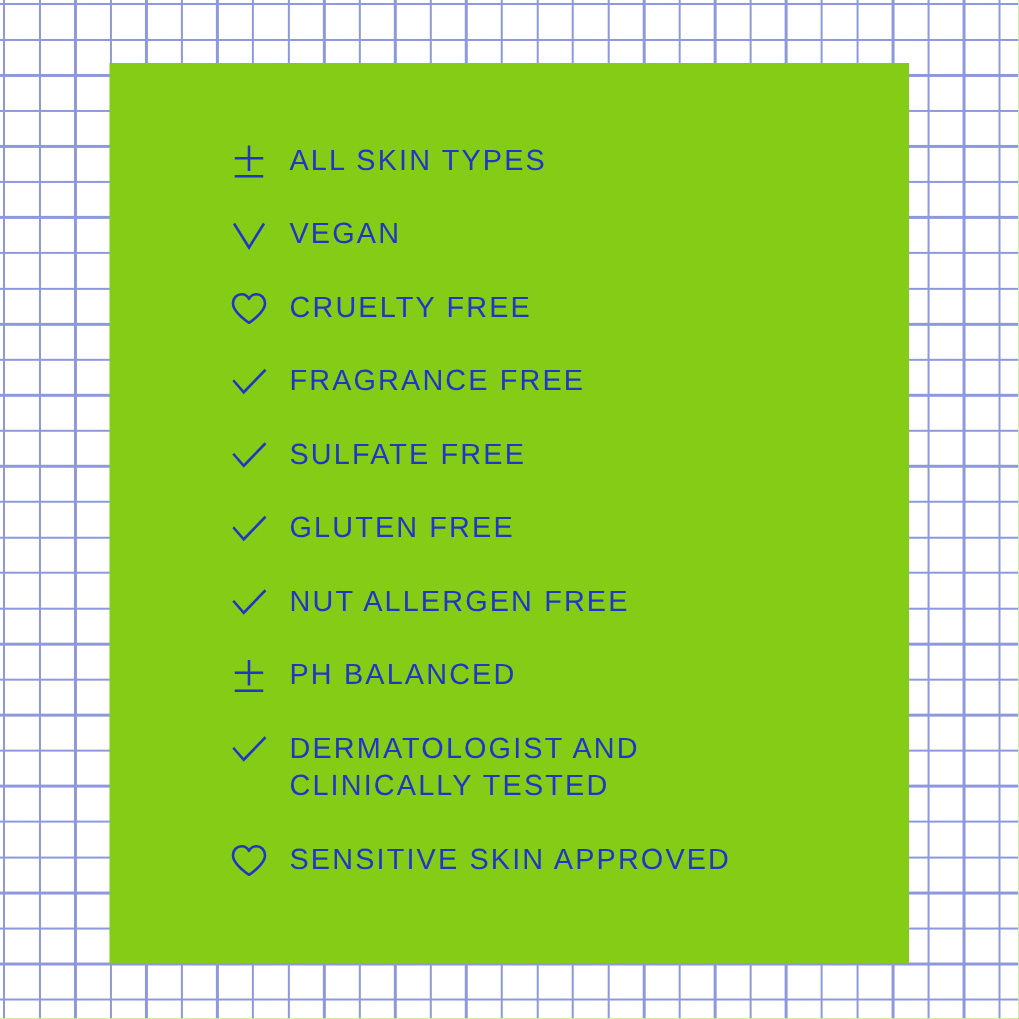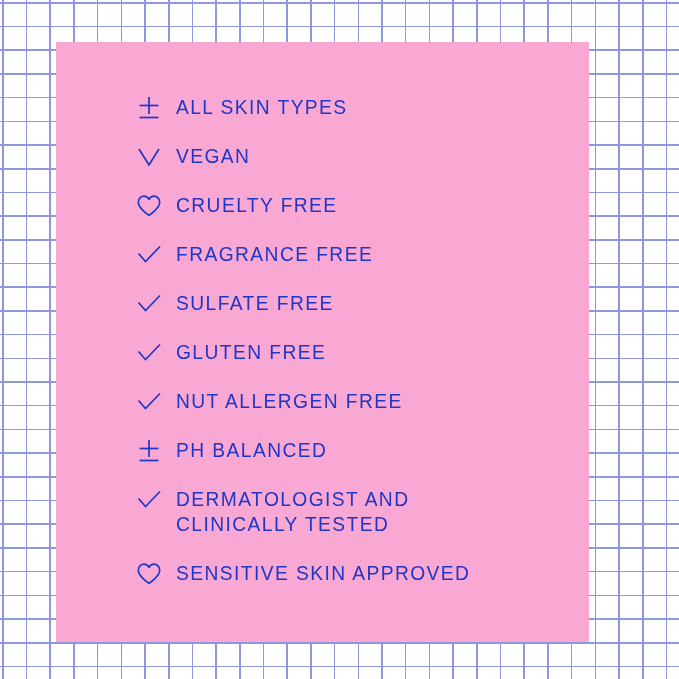--- a/index.html
+++ b/index.html
@@ -35,25 +35,25 @@
       repeating-linear-gradient(to right,
         #8e98dd 0px, #8e98dd 1.6px, rgba(255,255,255,0) 1.6px, rgba(255,255,255,0) 23.7px),
       repeating-linear-gradient(to bottom,
         #8e98dd 0px, #8e98dd 1.6px, rgba(255,255,255,0) 1.6px, rgba(255,255,255,0) 23.7px);
     background-position: 2px 2px, 2px 2px;
   }
 
   
   .card {
     position: absolute;
-    left: 56px;
+    left: 73px;
     top: 42px;
     width: 533px;
     height: 600px;
-    background: #f9a8d4;
+    background: #84cc16;
   }
 
   
   .claims-list {
     position: absolute;
     left: 0;
     top: 0;
     width: 533px;
     padding: 0;
     margin: 0;

